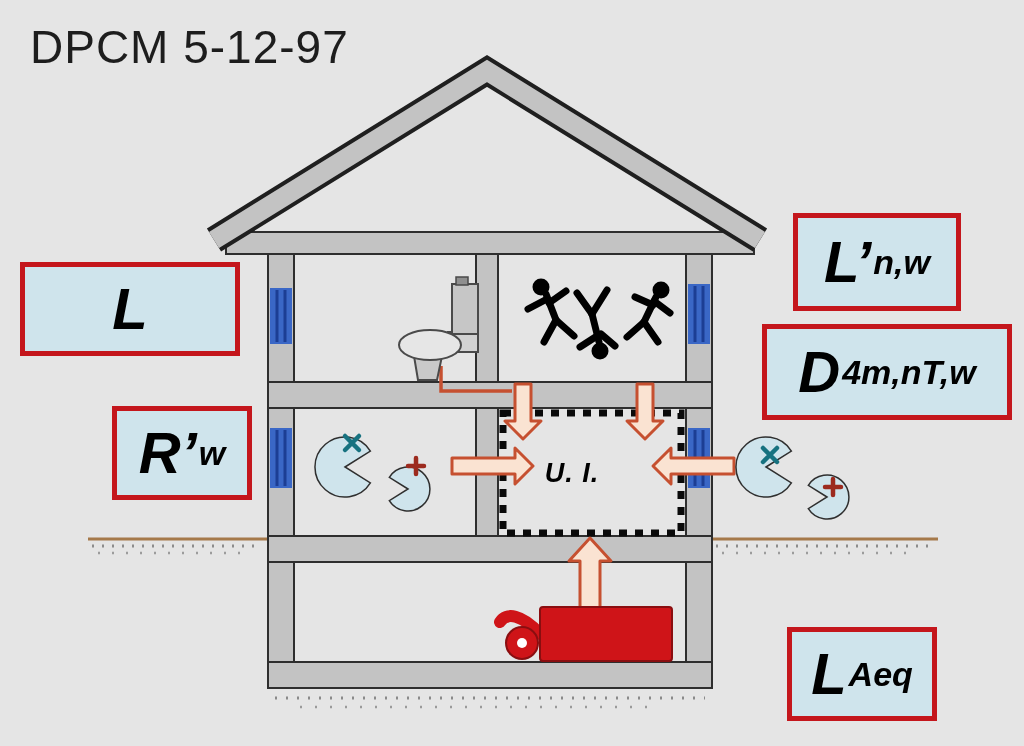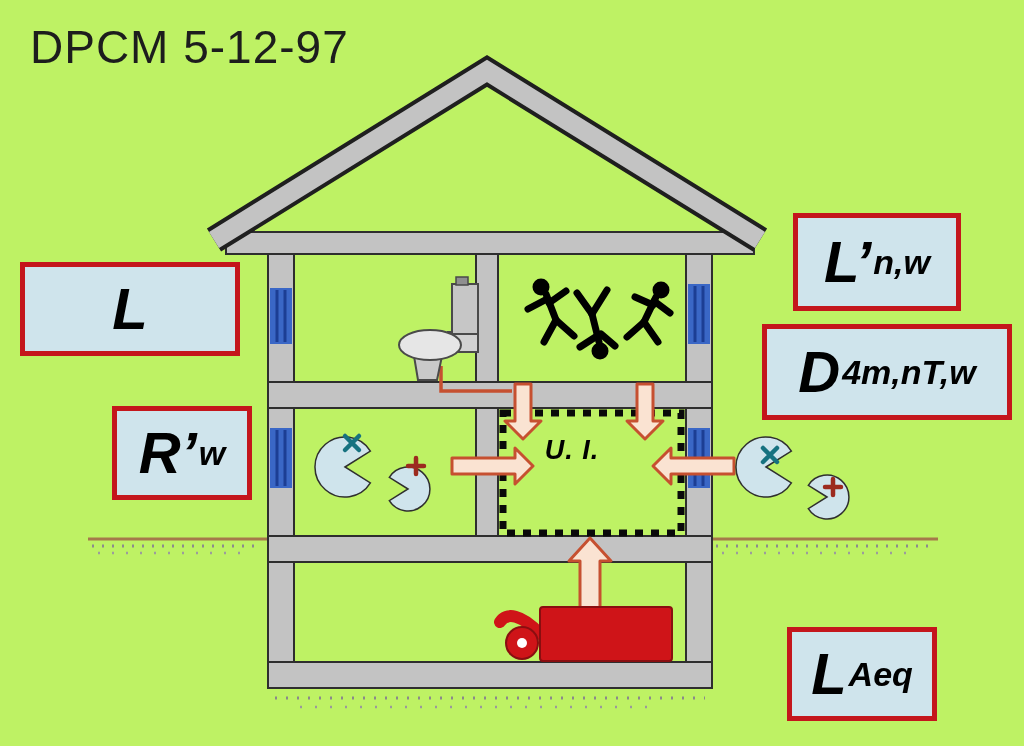--- a/index.html
+++ b/index.html
@@ -1,18 +1,18 @@
 <!DOCTYPE html>
 <html><head>
 <meta charset="utf-8">
 <style>
   html,body{margin:0;padding:0;background:#ffffff;}
   .stage{
     position:relative;width:1024px;height:746px;margin:0 auto;
-    background:#bef264;overflow:hidden;
+    background:#e5e5e5;overflow:hidden;
     font-family:"Liberation Sans",sans-serif;
   }
   .title{
     position:absolute;left:30px;top:20px;
     font-size:46px;font-weight:400;color:#1d1d1d;letter-spacing:1px;
   }
   .diagram-svg{position:absolute;left:0;top:0;z-index:1;}
   .param-box{
     position:absolute;z-index:2;box-sizing:border-box;
     background:#cfe4ec;border:5px solid #c4161c;
@@ -170,15 +170,15 @@
   <div class="param-box" style="left:762px;top:324px;width:250px;height:96px;">
     <span class="p-main">D</span>
       <span class="p-sub">4m,nT,w</span>
   </div>
 
   <div class="param-box" style="left:787px;top:627px;width:150px;height:94px;">
     <span class="p-main">L</span>
       <span class="p-sub">Aeq</span>
   </div>
 
-  <div class="ui-label" style="left:503px;top:390px;width:178px;height:120px;">U. I.</div>
+  <div class="ui-label" style="left:503px;top:413px;width:178px;height:120px;">U. I.</div>
 
 </div>
 
 </body></html>

